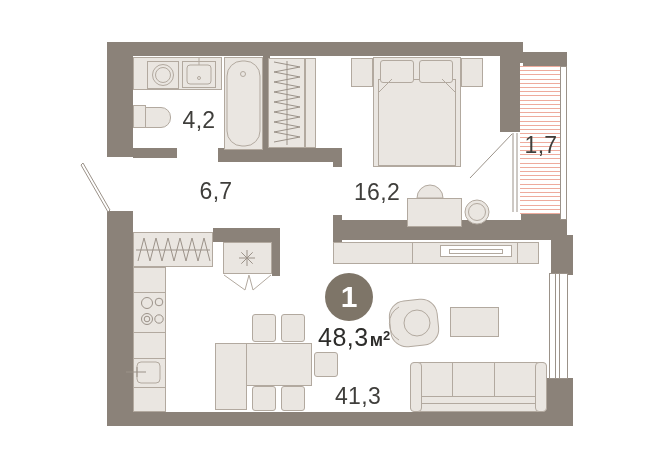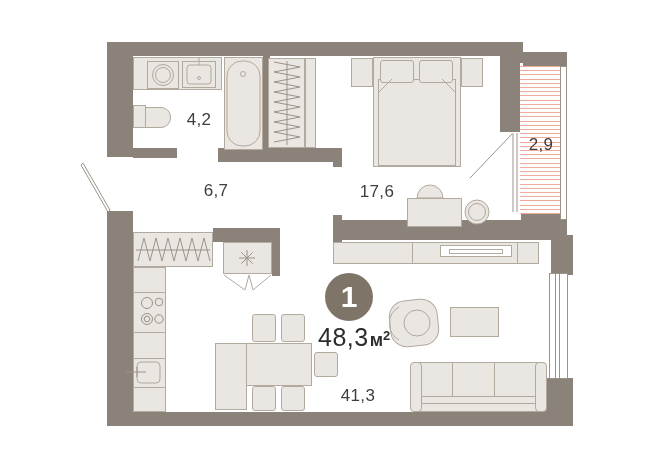--- a/index.html
+++ b/index.html
@@ -3,21 +3,21 @@
 <meta charset="utf-8">
 <style>
   html,body{margin:0;padding:0;background:#ffffff;}
   .plan{position:relative;width:654px;height:470px;background:#ffffff;overflow:hidden;
         font-family:"Liberation Sans", sans-serif;}
   .wall{position:absolute;background:var(--wall);}
   .f{position:absolute;background:var(--furniture);border:1px solid var(--stroke);box-sizing:border-box;}
   .thin{position:absolute;background:var(--stroke);}
   .glass{position:absolute;background:#ffffff;border:1px solid var(--frame);box-sizing:border-box;}
   .hatch{position:absolute;background:repeating-linear-gradient(to bottom,var(--hatch) 0 1px,transparent 1px 4.2px);}
-  .room-label{position:absolute;transform:translate(-50%,-50%);font-size:17px;color:var(--label);
+  .room-label{position:absolute;transform:translate(-50%,-50%);font-size:23px;color:var(--label);
               letter-spacing:0.3px;white-space:nowrap;}
   .badge{position:absolute;left:325px;top:273px;width:48px;height:48px;border-radius:50%;
          background:var(--badge_bg);display:flex;align-items:center;justify-content:center;}
   .badge span{color:var(--badge_text);font-size:30px;font-weight:bold;line-height:1;}
   .area-text{position:absolute;left:318px;top:323px;color:var(--area_text);white-space:nowrap;}
   .area-text .num{font-size:25px;font-weight:normal;letter-spacing:0.5px;}
   .area-text .unit{font-size:18px;font-weight:bold;margin-left:1px;}
   .area-text sup{font-size:13px;font-weight:bold;vertical-align:6px;}
   svg.overlay{position:absolute;left:0;top:0;pointer-events:none;}
   svg .s{stroke:var(--stroke);fill:none;stroke-width:1;}
@@ -166,22 +166,22 @@
       <circle class="s" cx="417" cy="323" r="13"></circle>
       <path class="s" d="M399,307 A19,19 0 0 0 399,340"></path>
     </g>
     <g>
       <path class="s" d="M378,93 L392,79 M456,93 L442,79"></path>
     </g>
   </svg>
 
   <div class="room-label" style="left:199px;top:120px">4,2</div>
   <div class="room-label" style="left:216px;top:191px">6,7</div>
-  <div class="room-label" style="left:377px;top:192px">17,6</div>
-  <div class="room-label" style="left:541px;top:145px">2,9</div>
+  <div class="room-label" style="left:377px;top:192px">16,2</div>
+  <div class="room-label" style="left:541px;top:145px">1,7</div>
   <div class="room-label" style="left:358px;top:396px">41,3</div>
 
   <div class="badge">
     <span>1</span>
   </div>
   <div class="area-text">
     <span class="num">48,3</span><span class="unit">м</span><sup>2</sup>
   </div>
 
 </div>

